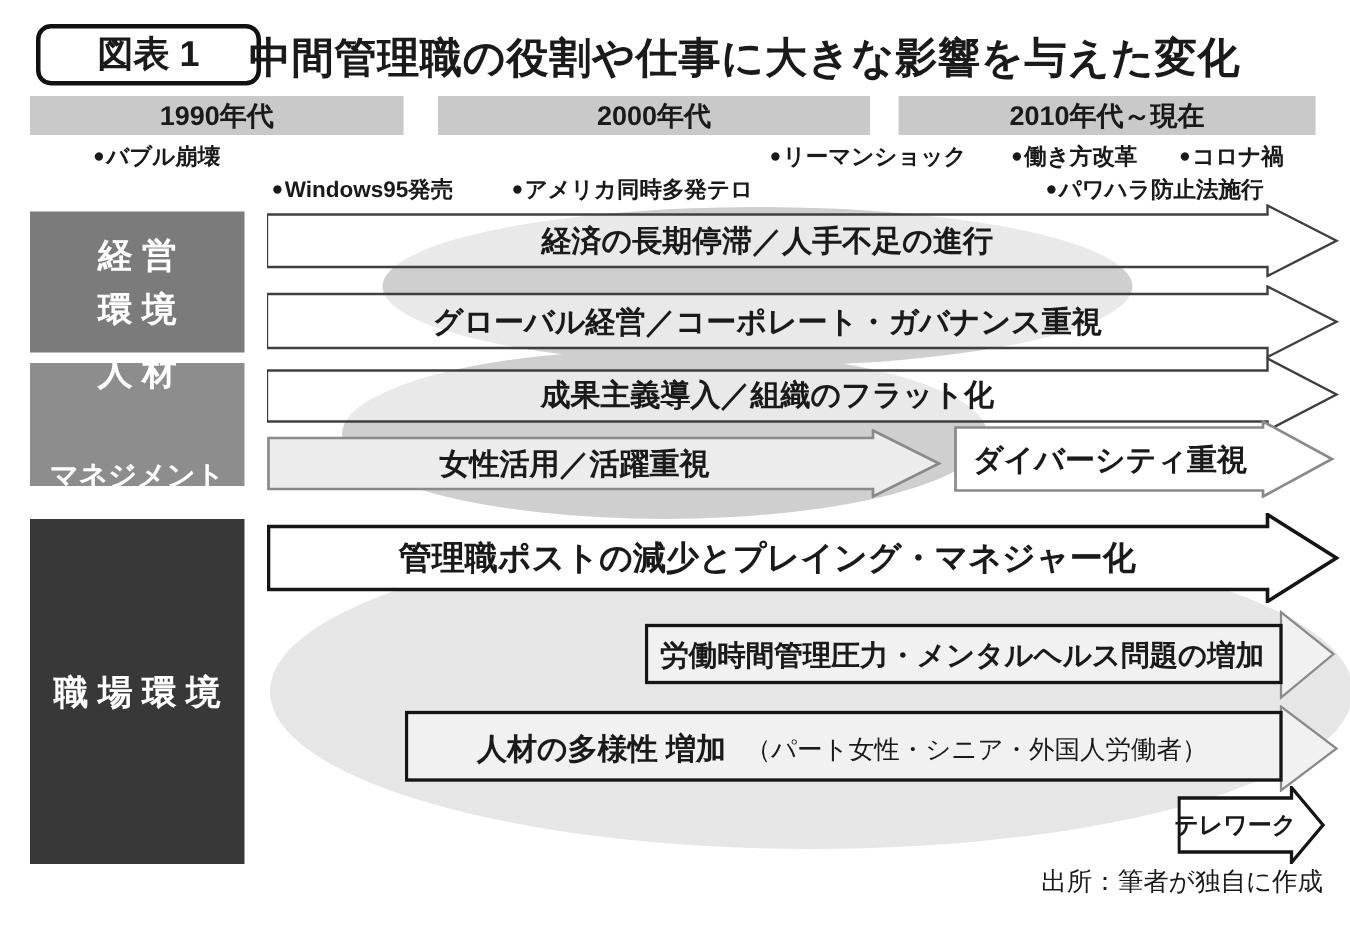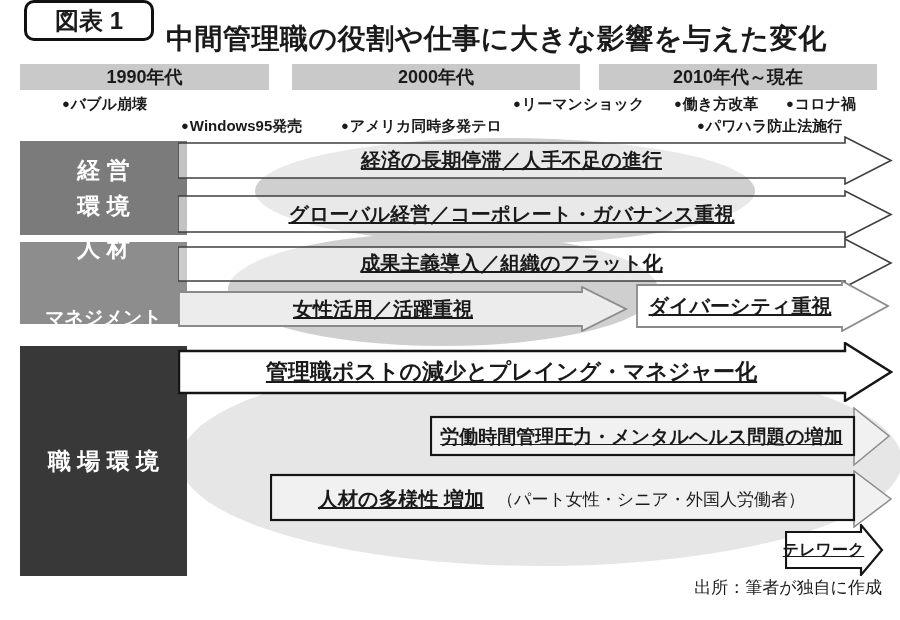--- a/index.html
+++ b/index.html
@@ -13,55 +13,55 @@
     --arrow-thin-stroke:#3f3f3f;
     --arrow-gray-stroke:#8a8a8a;
     --arrow-bold-stroke:#151515;
   }
   *{margin:0;padding:0;box-sizing:border-box;}
   html,body{background:#ffffff;}
   body{font-family:"Liberation Sans","DejaVu Sans",sans-serif;color:var(--ink);}
   #canvas{position:relative;width:900px;height:620px;background:#fff;overflow:hidden;}
 
   
-  .badge{position:absolute;left:24px;top:0;width:130px;height:41px;border:3px solid #111;
+  .badge{position:absolute;left:24px;top:16px;width:150px;height:41px;border:3px solid #111;
          border-radius:10px;font-size:24px;font-weight:bold;text-align:center;line-height:36px;background:#fff;}
   .title{position:absolute;left:166px;top:18px;height:41px;line-height:41px;font-size:28px;font-weight:bold;
          white-space:nowrap;letter-spacing:0.5px;}
 
   
   .band{position:absolute;top:64px;height:26px;background:var(--band-gray);
         font-size:18px;font-weight:bold;text-align:center;line-height:26px;}
   #band1{left:20px;width:249px;}
   #band2{left:292px;width:288px;}
   #band3{left:599px;width:278px;}
 
   
   .event{position:absolute;height:20px;font-size:15px;font-weight:700;white-space:nowrap;line-height:20px;}
   .event .dot{font-size:13px;margin-right:1px;vertical-align:1px;}
   .row1{top:94px;} .row2{top:116px;}
 
   
-  .cat{position:absolute;left:20px;width:167px;color:#fff;font-weight:bold;
+  .cat{position:absolute;left:20px;width:143px;color:#fff;font-weight:bold;
        display:flex;flex-direction:column;align-items:center;justify-content:center;text-align:right;}
   #cat1{top:141px;height:94px;background:var(--block-gray-1);font-size:23px;line-height:36px;}
   #cat2{top:242px;height:82px;background:var(--block-gray-2);font-size:23px;line-height:34px;}
   #cat2 .l2{font-size:19px;margin-top:36px;}
   #cat3{top:346px;height:230px;background:var(--block-dark);font-size:23px;}
 
   
   .ellipse{position:absolute;border-radius:50%;}
   #el1{left:255px;top:138px;width:500px;height:106px;background:var(--ellipse-gray);}
   #el2{left:228px;top:233px;width:430px;height:113px;background:var(--ellipse-gray);}
   #el3{left:180px;top:356px;width:722px;height:210px;background:var(--ellipse-light);}
 
   
   .arrow{position:absolute;display:flex;align-items:center;justify-content:center;}
   .arrow svg{position:absolute;left:0;top:0;width:100%;height:100%;}
-  .alabel{position:relative;white-space:nowrap;font-weight:bold;font-size:20px;z-index:2;text-decoration:underline;}
+  .alabel{position:relative;white-space:nowrap;font-weight:bold;font-size:20px;z-index:2;}
   .p-white{fill:rgba(255,255,255,0.55);stroke:var(--arrow-thin-stroke);stroke-width:1.6;}
   .p-lgray{fill:#ececec;stroke:var(--arrow-gray-stroke);stroke-width:1.8;}
   .p-wgray{fill:#ffffff;stroke:var(--arrow-gray-stroke);stroke-width:1.8;}
   .p-bold-white{fill:#ffffff;stroke:var(--arrow-bold-stroke);stroke-width:2.4;}
   .p-ribbon{fill:#f1f1f1;stroke:var(--arrow-gray-stroke);stroke-width:1.5;}
   .r-box{fill:none;stroke:var(--arrow-bold-stroke);stroke-width:2.2;}
   .p-bold-small{fill:#ffffff;stroke:var(--arrow-bold-stroke);stroke-width:2.2;}
 
   #a1{left:178px;top:136px;width:715px;height:49px;padding-right:48px;}
   #a2{left:178px;top:190px;width:715px;height:49px;padding-right:48px;}

